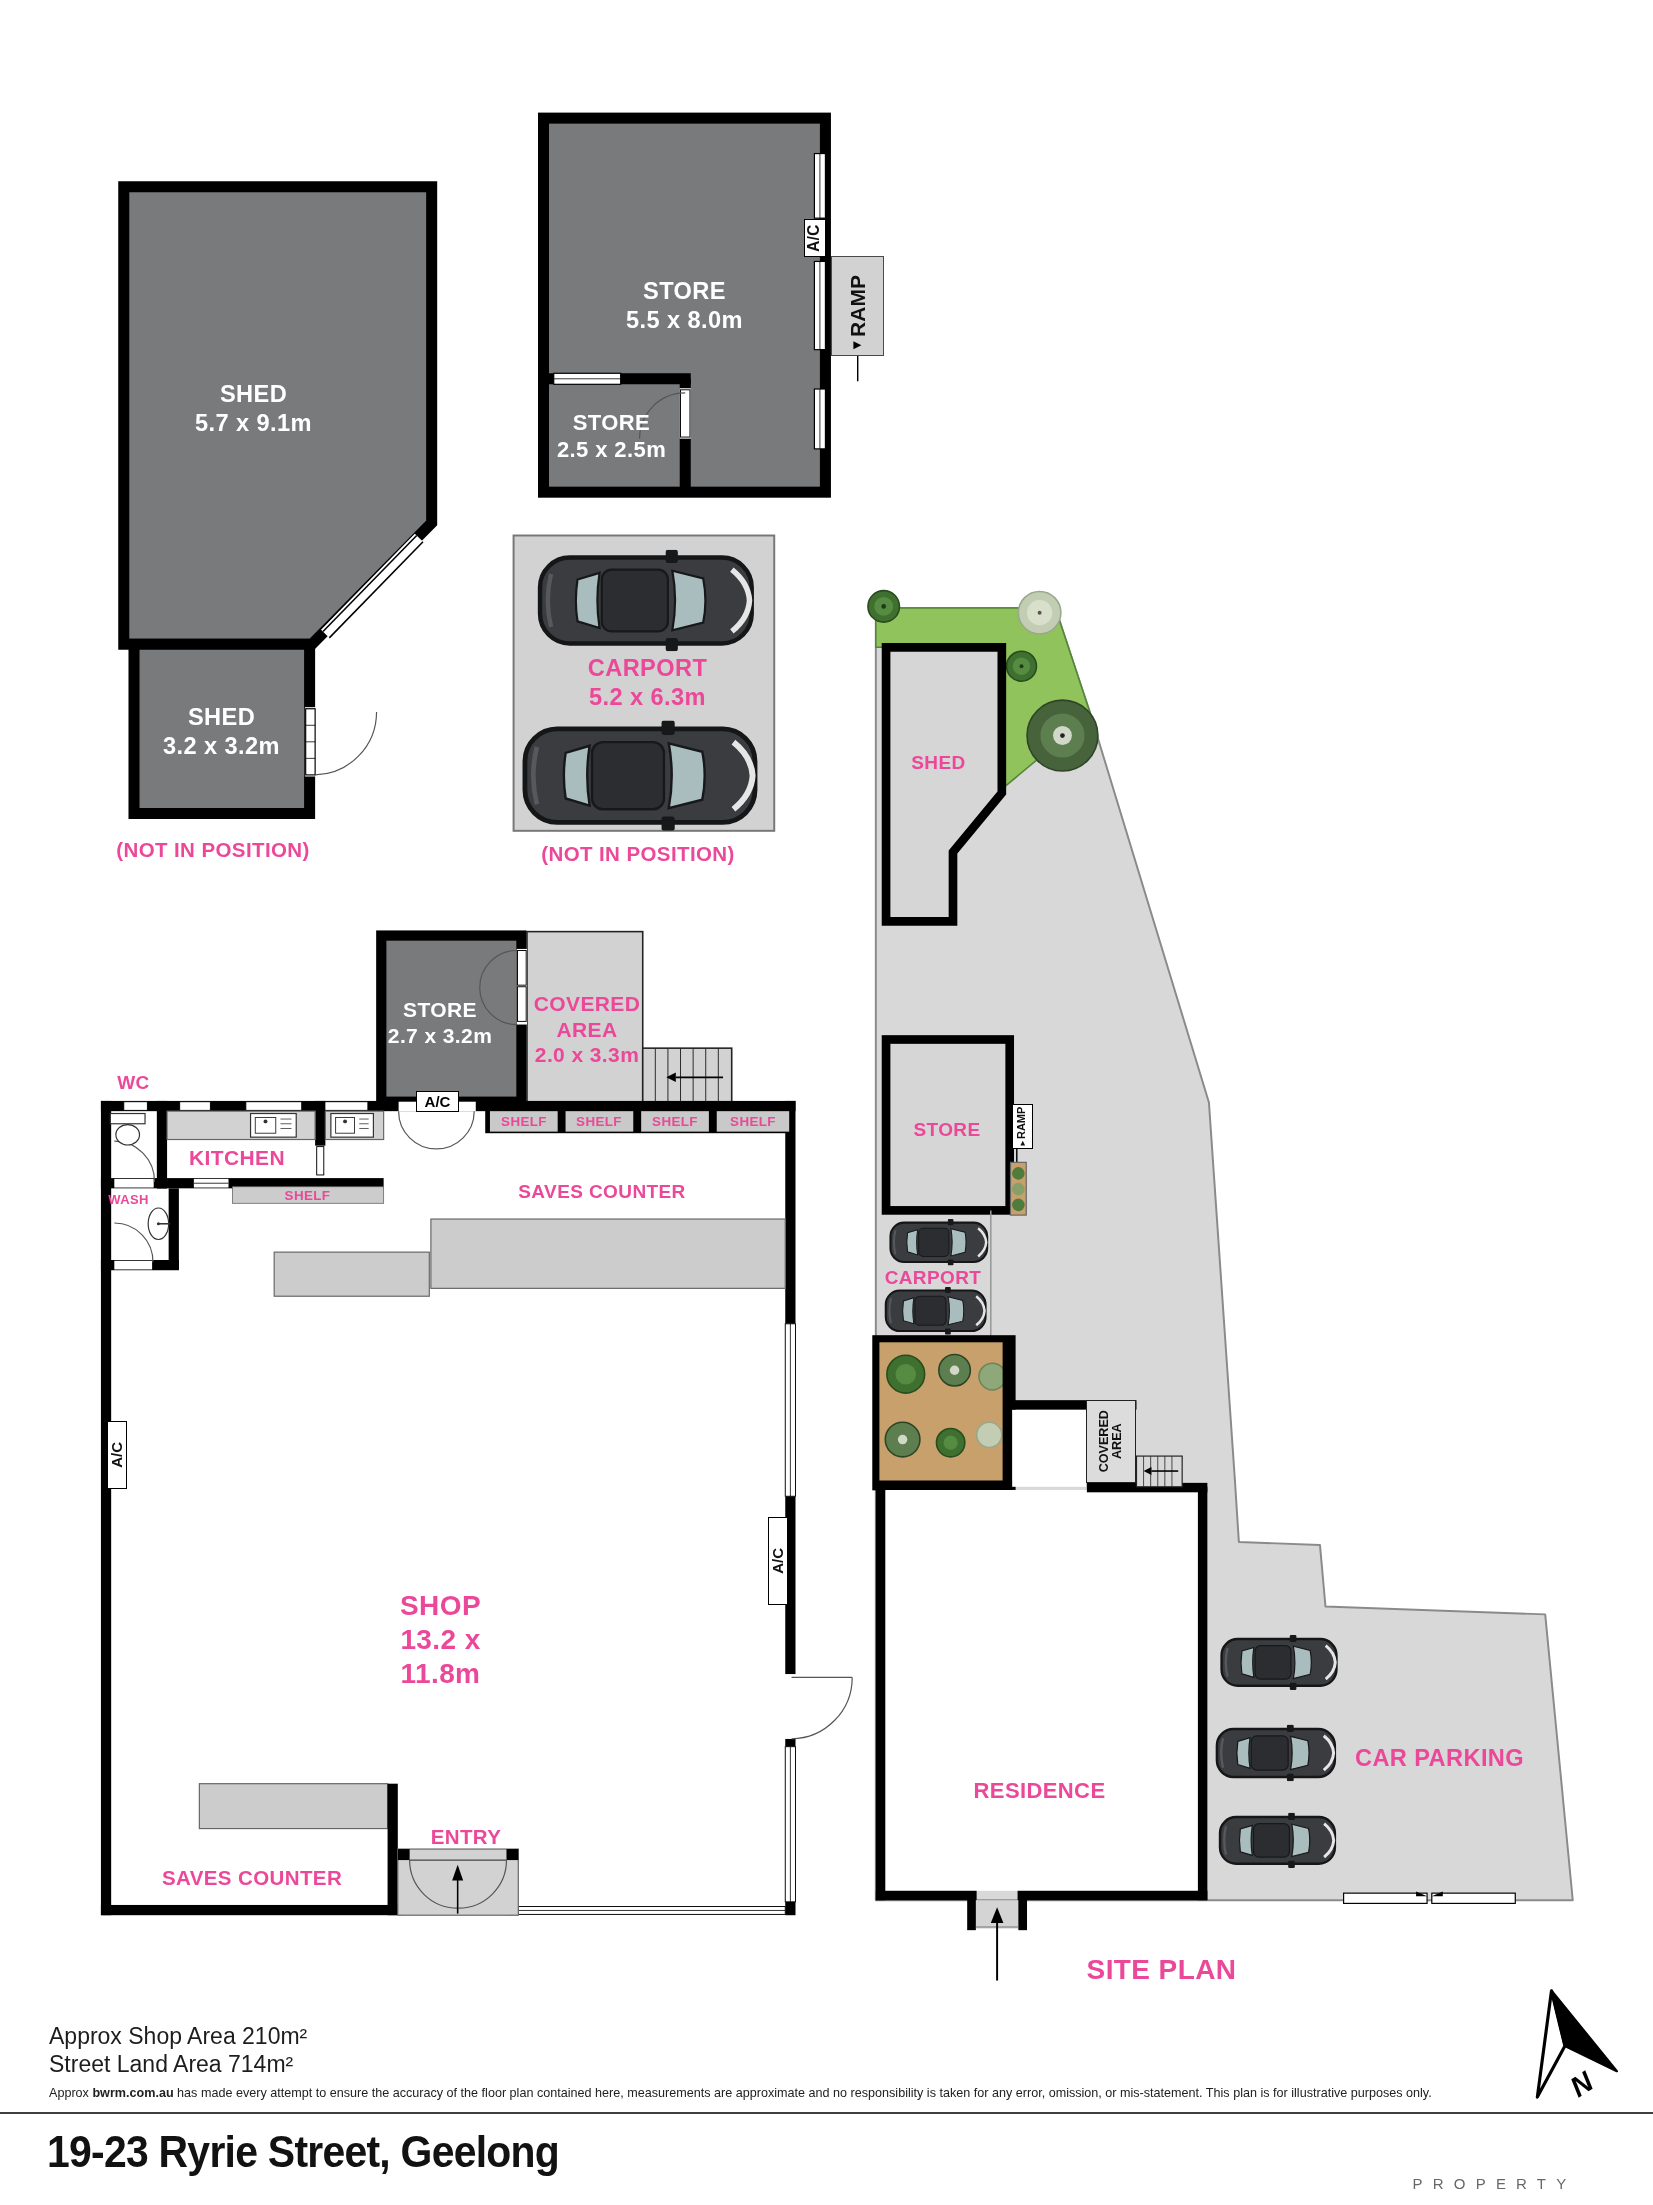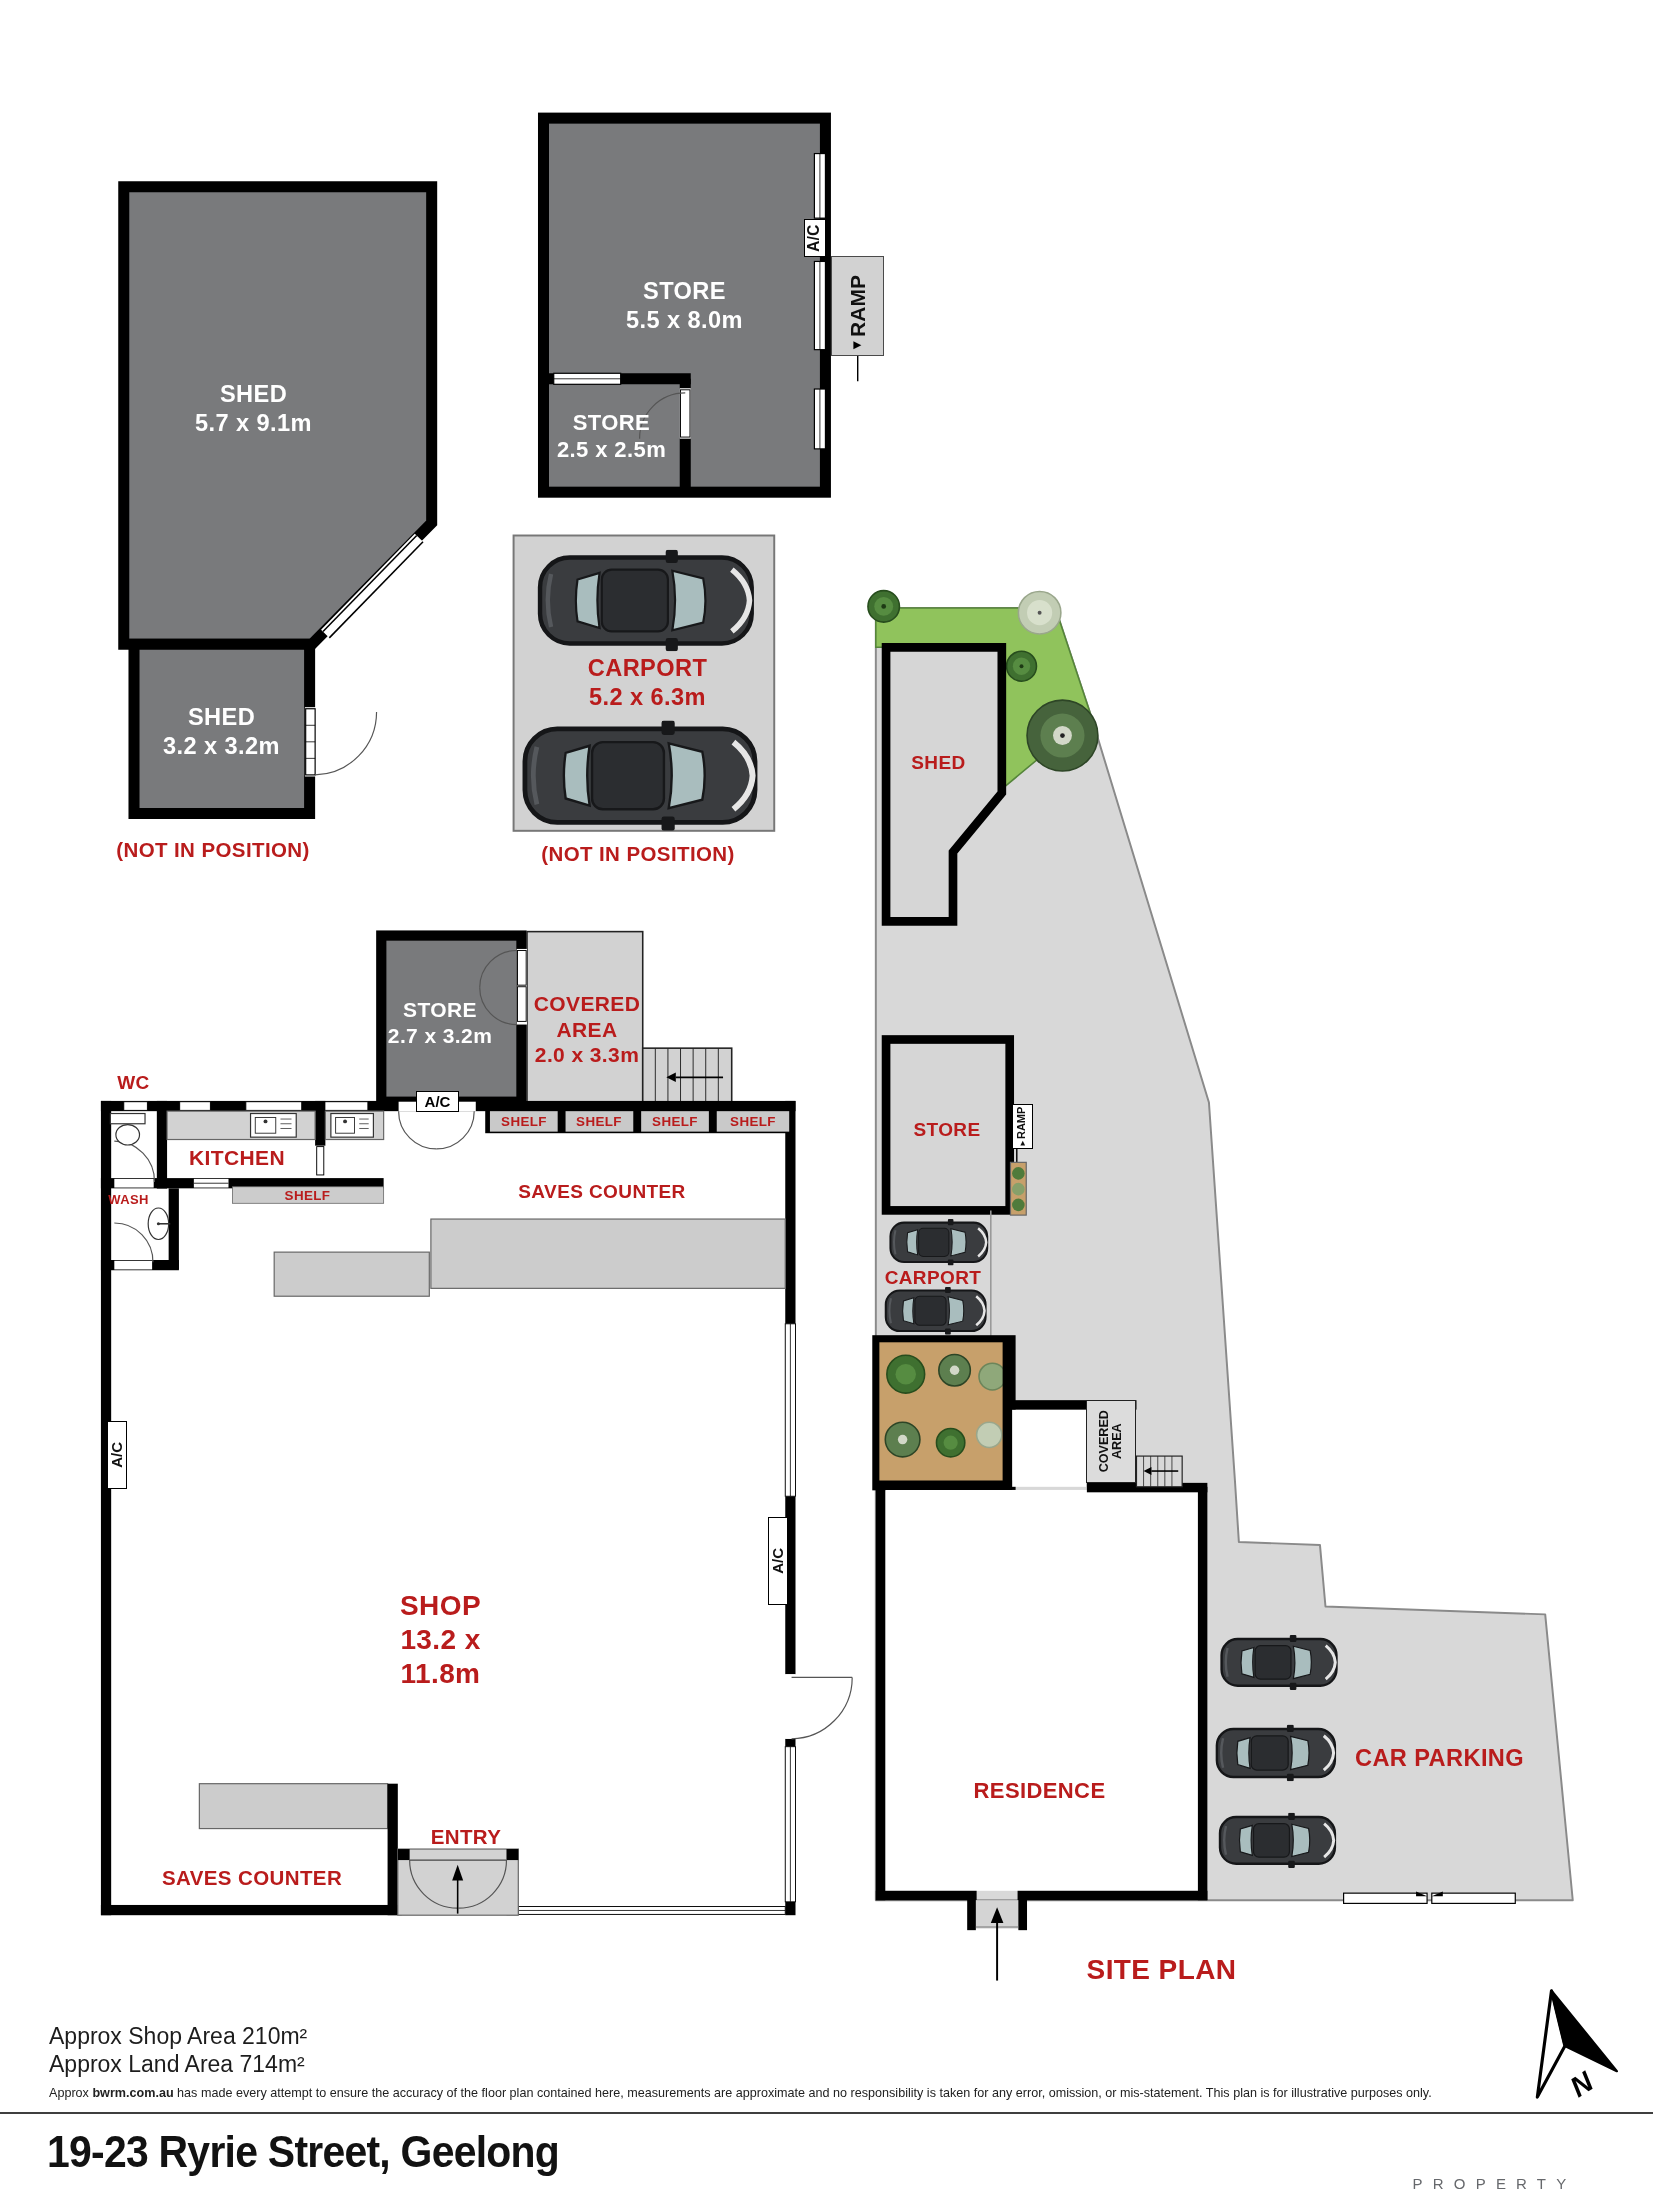--- a/index.html
+++ b/index.html
@@ -1,19 +1,19 @@
 <!DOCTYPE html>
 <html style="font-size:12.6px"><head>
 <meta charset="utf-8">
 <style>
   html,body{margin:0;padding:0;background:#fff;}
   .page{position:relative;width:1654px;height:2205px;background:#fff;overflow:hidden;
         font-family:"Liberation Sans",sans-serif;}
   .page svg.plan{position:absolute;left:0;top:0;}
-  .lbl{position:absolute;font-weight:700;color:#b91c1c;text-align:center;line-height:1.22;letter-spacing:0.4px;}
+  .lbl{position:absolute;font-weight:700;color:#ec4899;text-align:center;line-height:1.22;letter-spacing:0.4px;}
   .lbl.white{color:#fff;}
   .vbox{position:absolute;display:flex;align-items:center;justify-content:center;box-sizing:border-box;background:#fff;border:1.6px solid #000;}
   .vbox .inner{transform:rotate(-90deg);white-space:nowrap;font-weight:700;color:#111;text-align:center;line-height:1.05;}
   .rampbox{background:#d2d2d2;border:1.6px solid #4a4a4a;}
   .rampbox .arrow{position:absolute;bottom:3.2px;left:50%;transform:translateX(-50%);font-size:13.4px;color:#000;}
   .sitecov{background:#dcdcdc;border:1.6px solid #222;}
   .footer-line{position:absolute;font-weight:400;color:#1d1d1d;}
   .divider{position:absolute;left:0;top:2112px;width:1654px;height:2.4px;background:#3f3f3f;}
   .title{position:absolute;left:47px;top:2127px;font-size:44px;font-weight:700;color:#121212;
          transform:scaleX(.93);transform-origin:left top;letter-spacing:-0.8px;white-space:nowrap;}
@@ -398,19 +398,19 @@
     <div class="inner" style="font-size:12.6px">
       <div>COVERED</div>
       <div>AREA</div>
     </div>
   </div>
   <div class="lbl" style="left:959px;top:1778px;width:161px;font-size:22px">RESIDENCE</div>
   <div class="lbl" style="left:1351px;top:1744px;width:177px;font-size:23.6px">CAR PARKING</div>
   <div class="lbl" style="left:1079px;top:1953px;width:165px;font-size:28px">SITE PLAN</div>
 
   <div class="footer-line" style="left:49px;top:2023px;font-size:23px">Approx Shop Area 210m²</div>
-  <div class="footer-line" style="left:49px;top:2051px;font-size:23px">Approx Land Area 714m²</div>
+  <div class="footer-line" style="left:49px;top:2051px;font-size:23px">Street Land Area 714m²</div>
   <div class="disclaimer"><span>Approx </span><b>bwrm.com.au</b><span> has made every attempt to ensure the accuracy of the floor plan contained here, measurements are approximate and no responsibility is taken for any error, omission, or mis-statement. This plan is for illustrative purposes only.</span></div>
   <div class="divider"></div>
   <div class="title">19-23 Ryrie Street, Geelong</div>
   <div class="property">PROPERTY</div>
 </div>
 
 
 </body></html>

